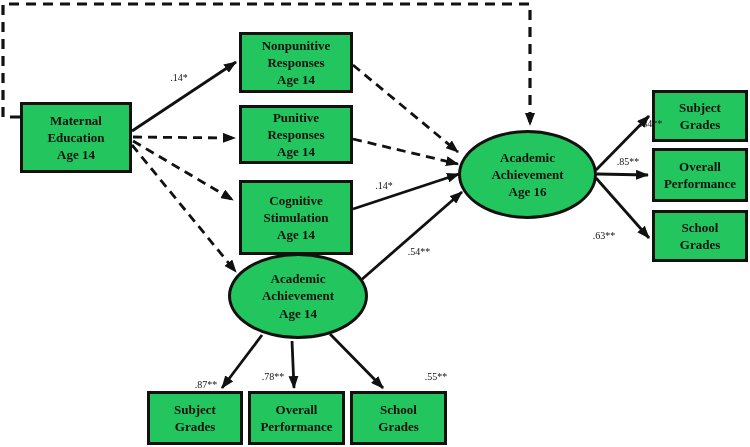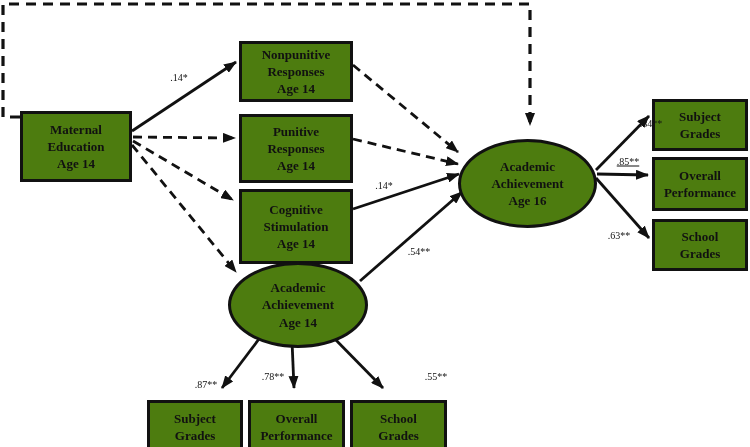--- a/index.html
+++ b/index.html
@@ -13,31 +13,30 @@
     overflow: hidden;
   }
   svg.edges {
     position: absolute;
     left: 0; top: 0;
     width: 750px; height: 447px;
   }
   .node {
     position: absolute;
     box-sizing: border-box;
-    background: #4d7c0f;
+    background: #22c55e;
     border: 3px solid #111111;
     display: flex;
     align-items: center;
     justify-content: center;
     text-align: center;
     font-weight: bold;
     font-size: 13px;
     line-height: 1.32;
     white-space: pre-line;
-    margin-top: 9px;
   }
   .ellipse {
     border-radius: 50%;
   }
   .coef {
     position: absolute;
     transform: translate(-50%, -50%);
     font-size: 10px;
     font-weight: normal;
     white-space: nowrap;
@@ -77,21 +76,21 @@
   </svg>
 
   <div class="node" style="left:20px; top:102px; width:112px; height:71px;">Maternal
 Education
 Age 14</div>
 
   <div class="node" style="left:239px; top:32px; width:114px; height:61px;">Nonpunitive
 Responses
 Age 14</div>
 
-  <div class="node" style="left:239px; top:105px; width:114px; height:69px;">Punitive
+  <div class="node" style="left:239px; top:105px; width:114px; height:59px;">Punitive
 Responses
 Age 14</div>
 
   <div class="node" style="left:239px; top:180px; width:114px; height:75px;">Cognitive
 Stimulation
 Age 14</div>
 
   <div class="node ellipse" style="left:228px; top:253px; width:140px; height:86px;">Academic
 Achievement
 Age 14</div>
@@ -119,23 +118,23 @@
 Grades</div>
 
   <span class="coef" style="left:179px; top:77px;">.14*</span>
 
   <span class="coef" style="left:384px; top:185px;">.14*</span>
 
   <span class="coef" style="left:419px; top:251px;">.54**</span>
 
   <span class="coef" style="left:625px; top:123px;margin-left:26px;">.84**</span>
 
-  <span class="coef" style="left:628px; top:161px;text-decoration:underline;">.85**</span>
+  <span class="coef" style="left:628px; top:161px;">.85**</span>
 
-  <span class="coef" style="left:619px; top:235px;font-family:Liberation Serif, serif;">.63**</span>
+  <span class="coef" style="left:604px; top:235px;font-family:Liberation Serif, serif;">.63**</span>
 
   <span class="coef" style="left:206px; top:384px;text-align:center;">.87**</span>
 
   <span class="coef" style="left:273px; top:376px;">.78**</span>
 
   <span class="coef" style="left:398px; top:376px;margin-left:38px;">.55**</span>
 
 </div>
 
 </body></html>

